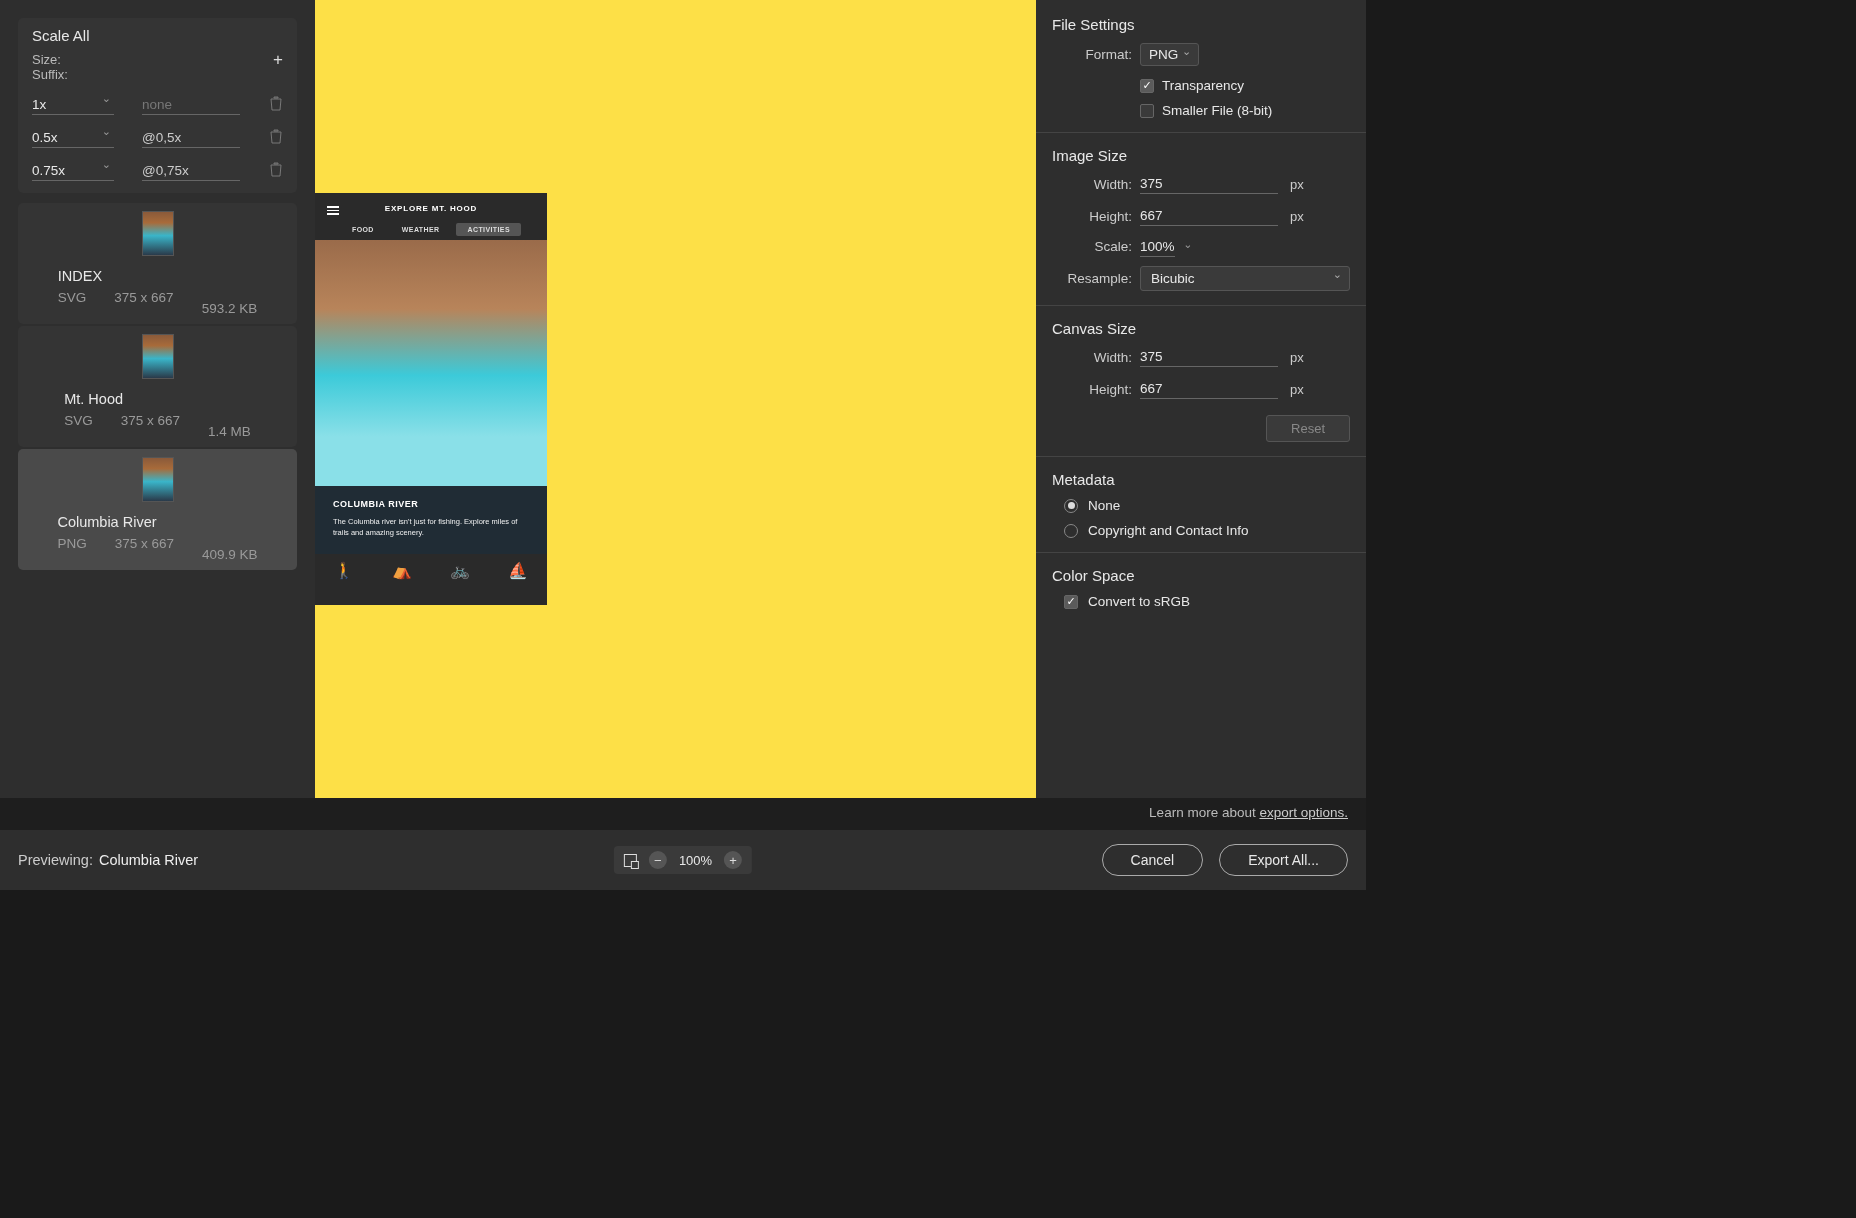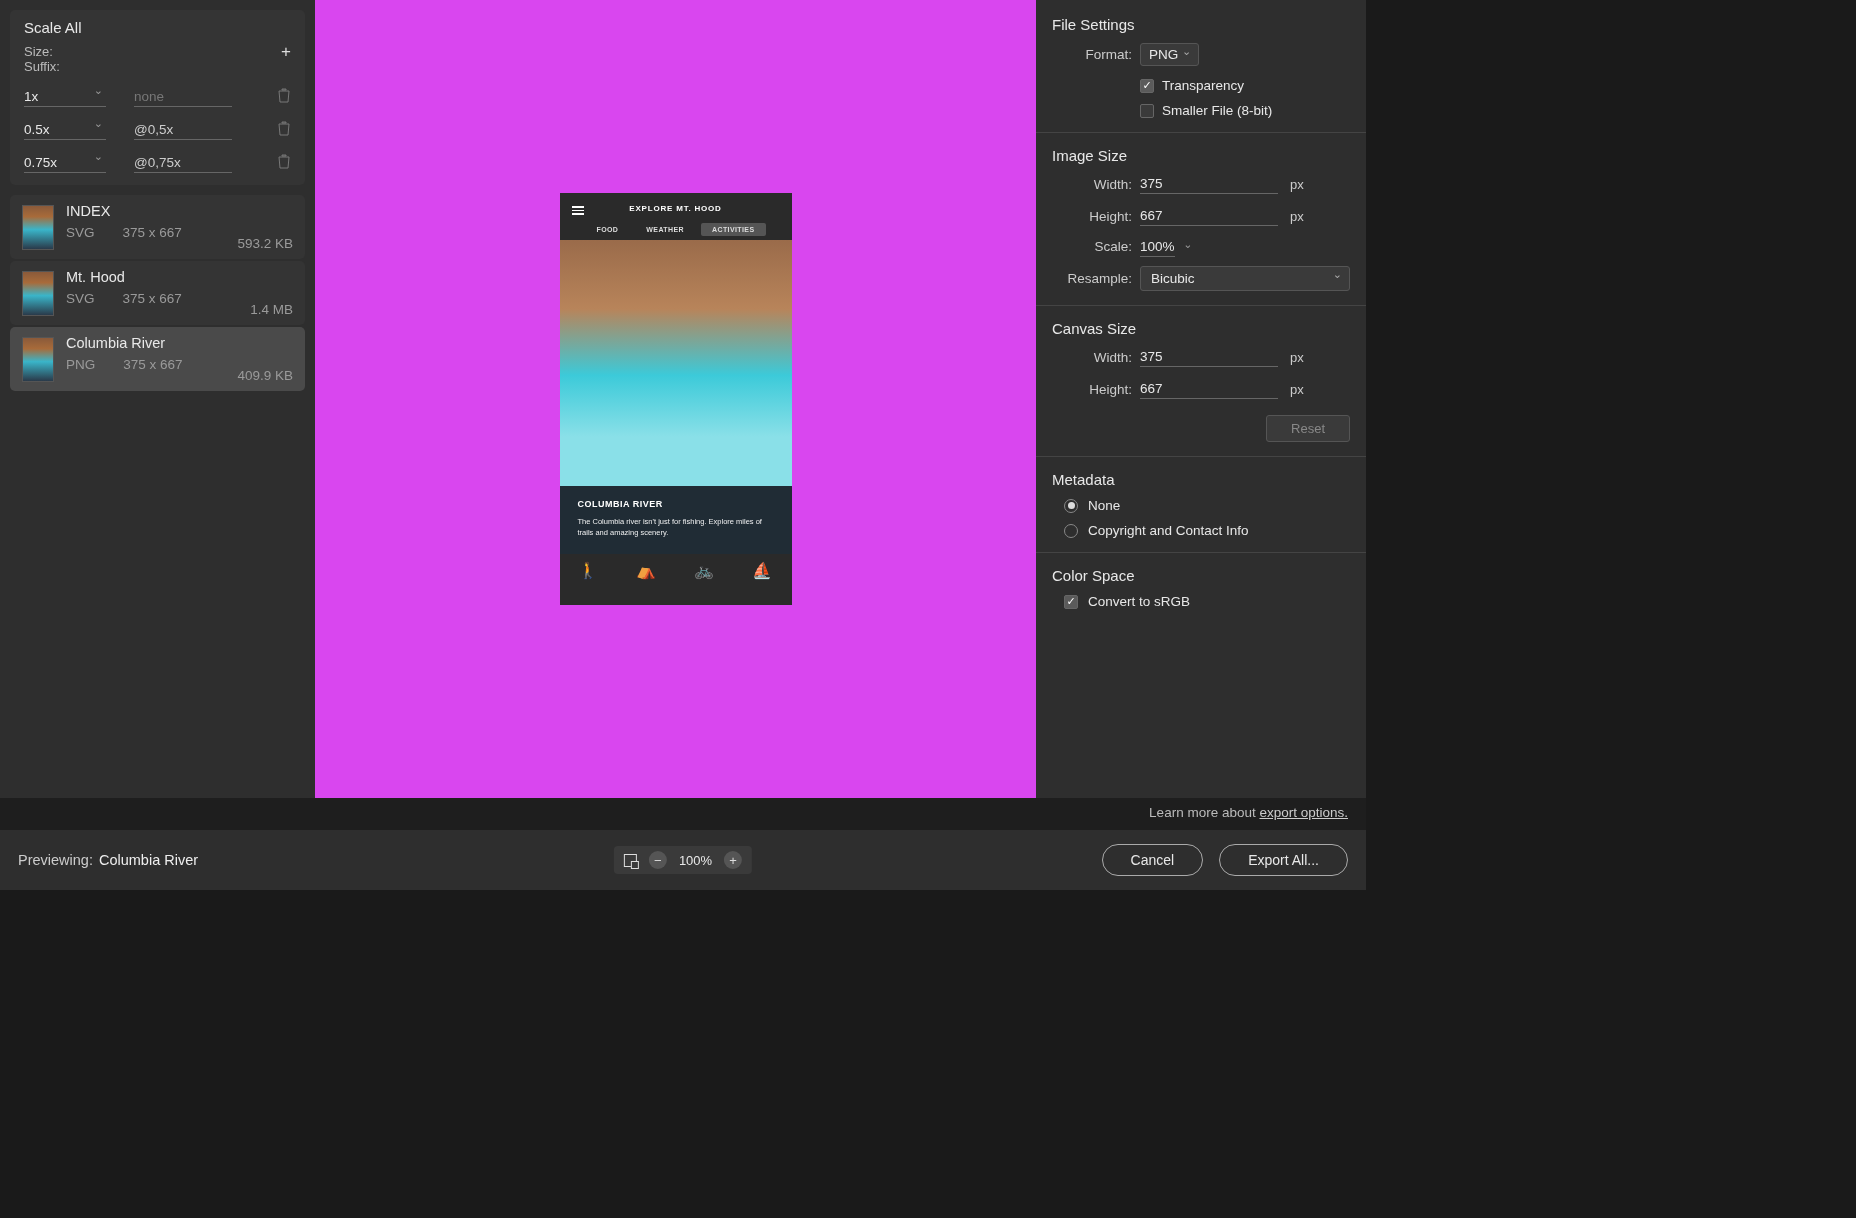--- a/index.html
+++ b/index.html
@@ -35,21 +35,21 @@
       font-size: 14px;
     }
     .dialog-body {
       display: flex;
       height: 798px;
       background: #2e2e2e;
     }
     
     .left-panel {
       width: 315px;
-      padding: 10px;
+      padding: 18px;
     }
     .scale-all-box {
       background: #343434;
       border-radius: 5px;
       padding: 9px 14px 12px;
       margin-bottom: 10px;
     }
     .scale-all-title {
       font-size: 15px;
       font-weight: 500;
@@ -112,20 +112,21 @@
     .asset-item {
       background: #343434;
       border-radius: 5px;
       padding: 8px 12px;
       display: flex;
       align-items: center;
       gap: 12px;
       margin-bottom: 2px;
       cursor: pointer;
       position: relative;
+      flex-direction: column;
     }
     .asset-item.selected { background: #4a4a4a; }
     .thumb {
       width: 32px; height: 45px;
       background: #222;
       border: 1px solid #555;
       position: relative;
       overflow: hidden;
     }
     .thumb::before {
@@ -140,24 +141,24 @@
       font-size: 13.5px;
       color: #9a9a9a;
       display: flex;
       gap: 28px;
       margin-top: 6px;
     }
     .asset-meta span:last-child { margin-left: auto; margin-top: 11px; }
     
     .center {
       flex: 1;
-      background: #d946ef;
-      display: flex;
-      align-items: center;
-      justify-content: center;
+      background: #fde047;
+      display: flex;
+      align-items: center;
+      justify-content: flex-start;
     }
     .phone {
       width: 232px;
       height: 412px;
       background: #2a2a2a;
       position: relative;
     }
     .phone-header {
       height: 30px;
       display: flex;

